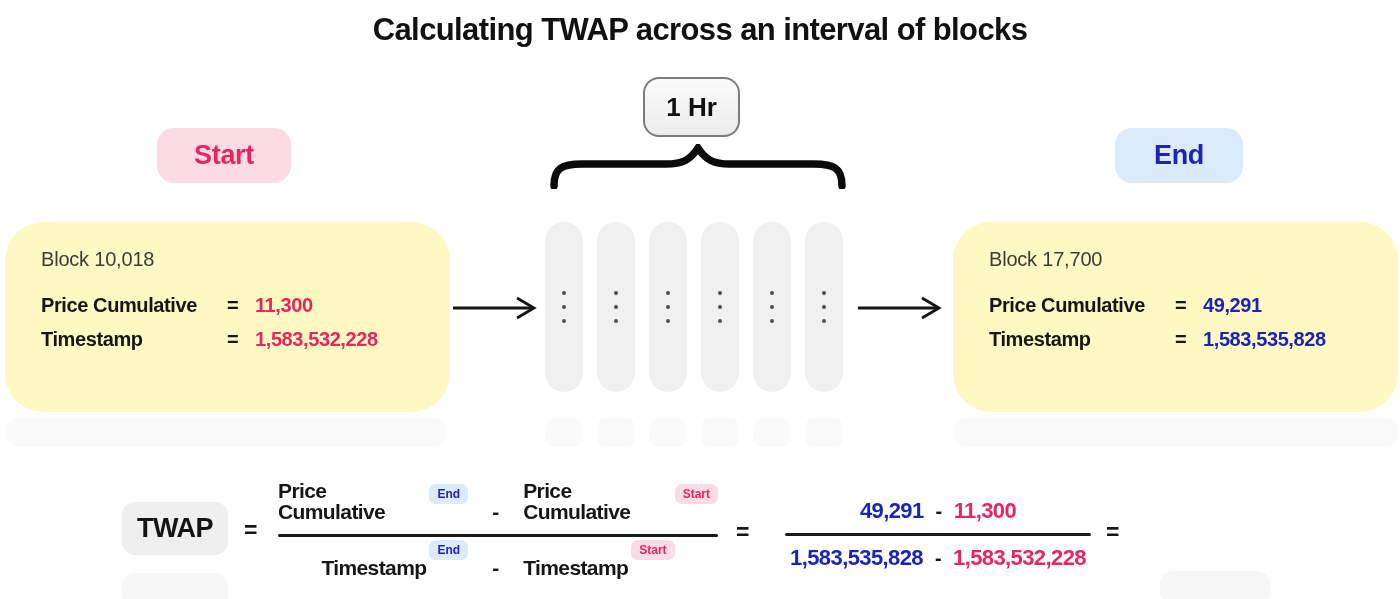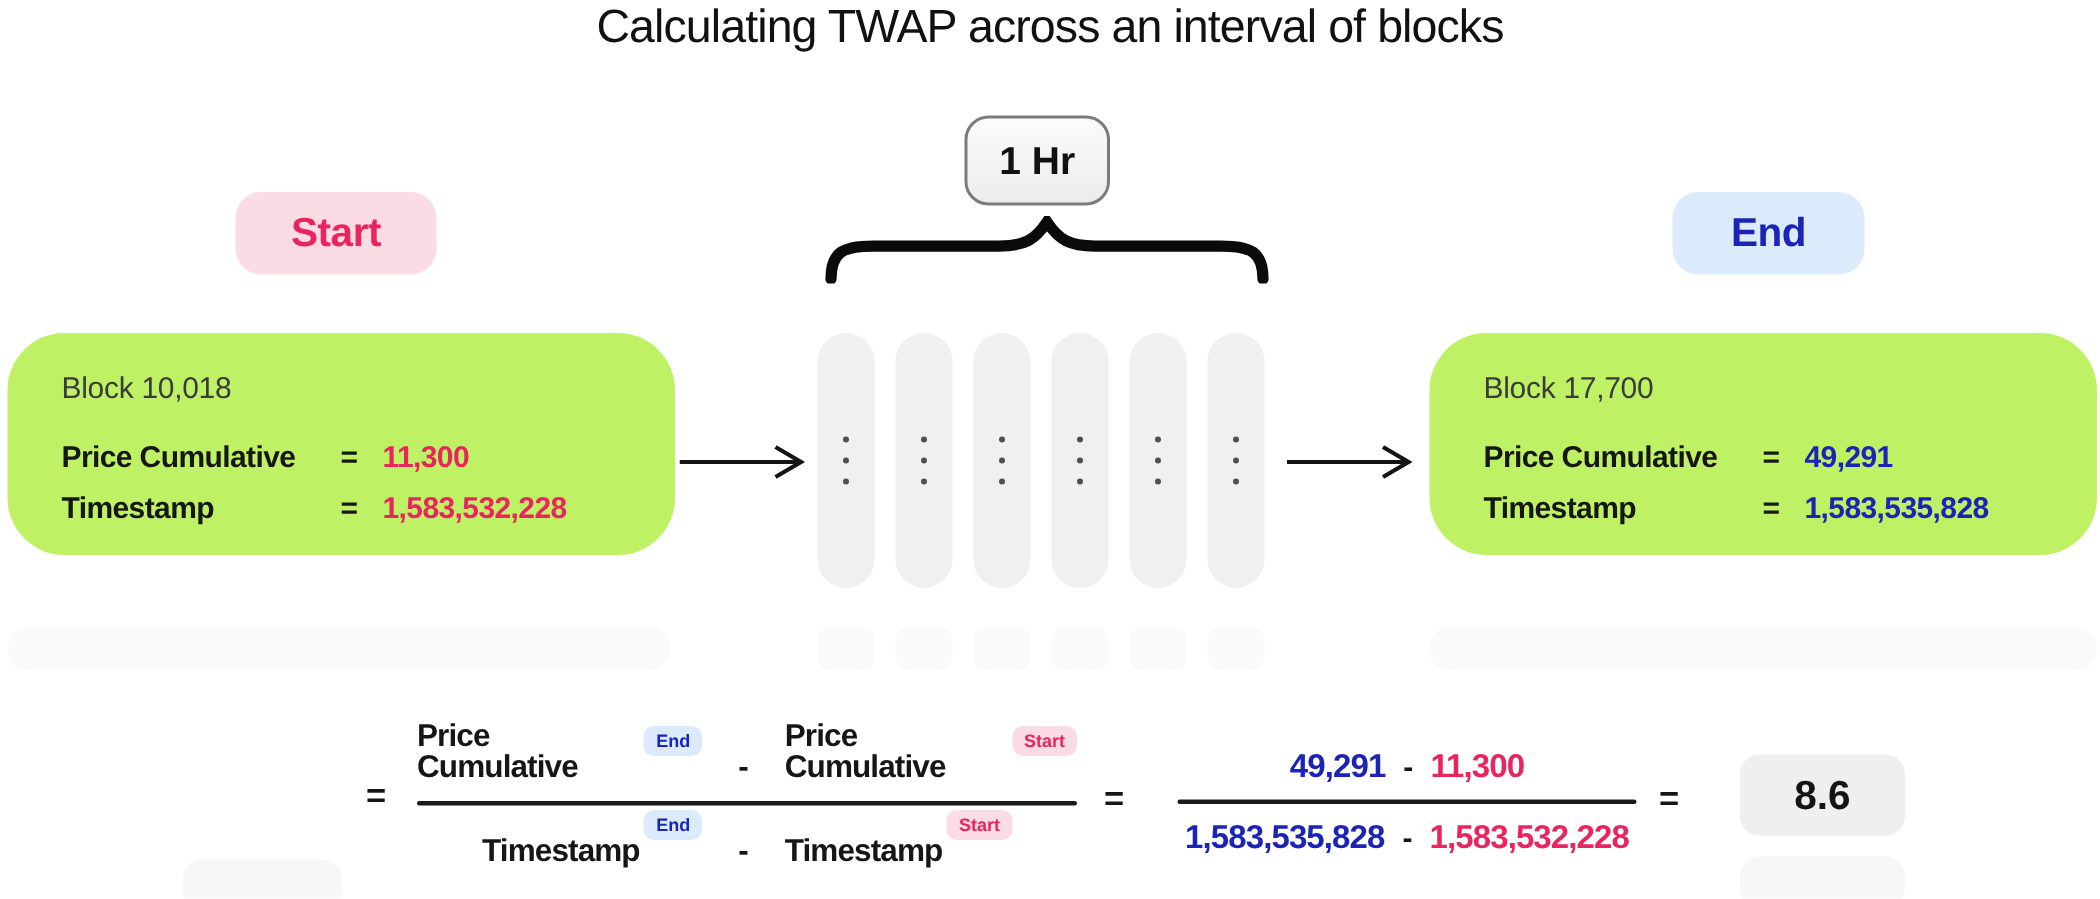--- a/index.html
+++ b/index.html
@@ -2,42 +2,42 @@
 <html><head>
 <meta charset="utf-8">
 <style>
   html,body{margin:0;padding:0;background:#fff;}
   .canvas{
     position:relative;width:1400px;height:599px;background:#ffffff;
     overflow:hidden;font-family:"Liberation Sans",sans-serif;color:#141414;
   }
   
   .title{
-    position:absolute;top:0;left:0;right:0;margin:0;text-align:center;
-    font-size:31px;font-weight:400;letter-spacing:-0.6px;color:#111;
+    position:absolute;top:0;left:0;right:0;margin:12px;text-align:center;
+    font-size:31px;font-weight:700;letter-spacing:-0.6px;color:#111;
   }
   
   .hr-box{
     position:absolute;left:643px;top:77px;width:97px;height:60px;
     background:linear-gradient(#fbfbfb,#ececec);border:2.5px solid #7b7b7b;
     border-radius:16px;display:flex;align-items:center;justify-content:center;
     font-size:26px;font-weight:700;color:#111;box-sizing:border-box;
   }
   .brace{position:absolute;left:548px;top:144px;width:300px;height:45px;}
   
   .badge{
     position:absolute;top:128px;height:55px;border-radius:17px;
     display:flex;align-items:center;justify-content:center;
     font-size:27px;font-weight:700;letter-spacing:-0.3px;
   }
   .badge-start{left:157px;width:134px;background:#fbdbe4;color:#e8255f;}
   .badge-end{left:1115px;width:128px;background:#dcebfc;color:#1c24b7;}
   
   .card{
-    position:absolute;top:222px;width:445px;height:148px;background:#bef264;
+    position:absolute;top:222px;width:445px;height:190px;background:#fef9c3;
     border-radius:38px;
   }
   .card-left{left:5px;}
   .card-right{left:953px;}
   .block-title{
     position:absolute;left:36px;top:26px;font-size:20px;color:#3b3b3b;
     letter-spacing:-0.2px;
   }
   .rows{position:absolute;left:36px;top:72px;display:flex;flex-direction:column;gap:11px;}
   .row{display:grid;grid-template-columns:186px 28px auto;align-items:baseline;
@@ -213,20 +213,23 @@
   <div class="ghost-bars">
     <span></span>
     <span></span>
     <span></span>
     <span></span>
     <span></span>
     <span></span>
   </div>
   <div class="ghost-strip ghost-right"></div>
 
+  <div class="pill twap-box">
+    <span>TWAP</span>
+  </div>
   <div class="ghost-box ghost-twap"></div>
 
   <span class="feq feq1">=</span>
 
   <div class="frac frac1">
     <div class="num">
       <span class="flabel">Price Cumulative</span>
       <span class="sup sup-end">End</span>
       <span class="fminus">-</span>
       <span class="flabel">Price Cumulative</span>
@@ -253,18 +256,15 @@
     <div class="fline"></div>
     <div class="numrow denrow">
       <span class="val-blue">1,583,535,828</span>
       <span class="fminus">-</span>
       <span class="val-pink">1,583,532,228</span>
     </div>
   </div>
 
   <span class="feq feq3">=</span>
 
-  <div class="pill result-box">
-    <span>8.6</span>
-  </div>
   <div class="ghost-box ghost-result"></div>
 
 </div>
 
 </body></html>

